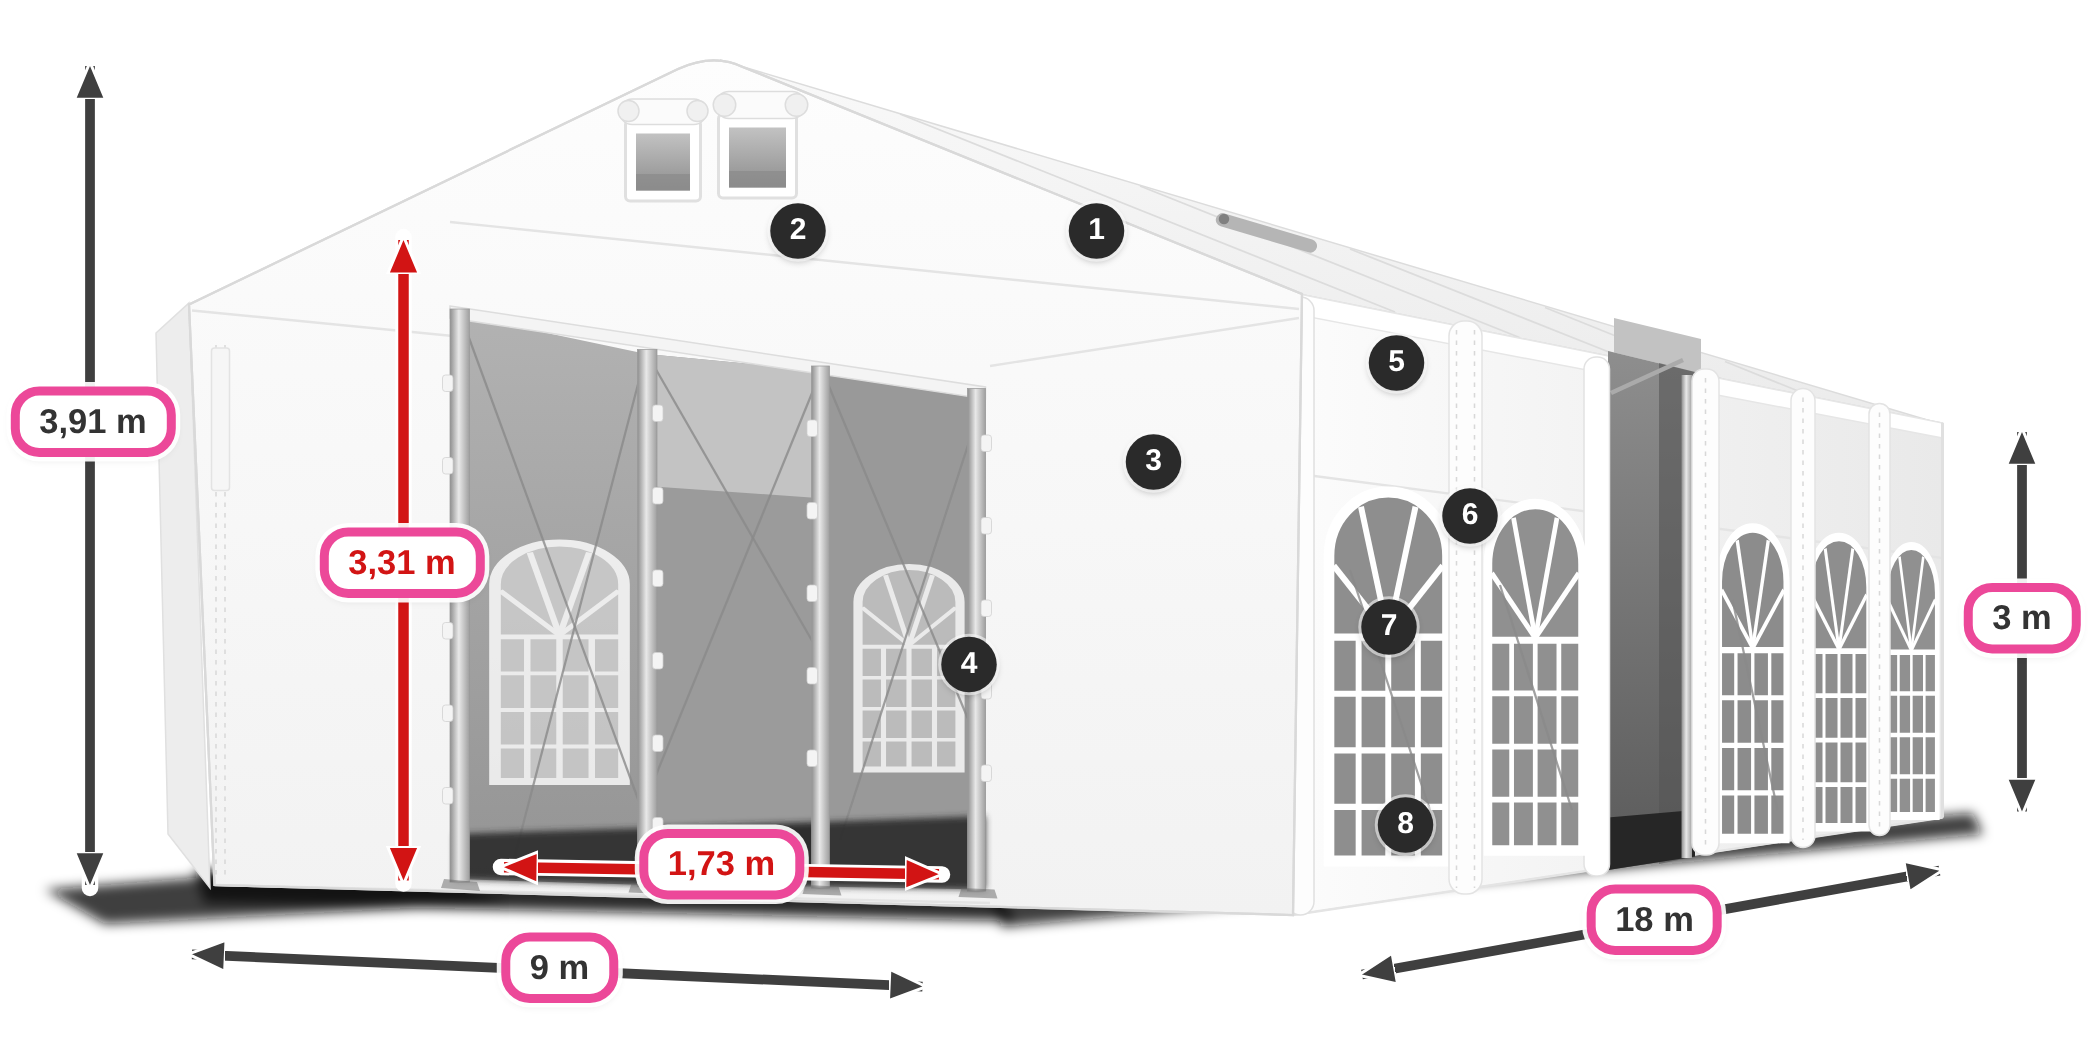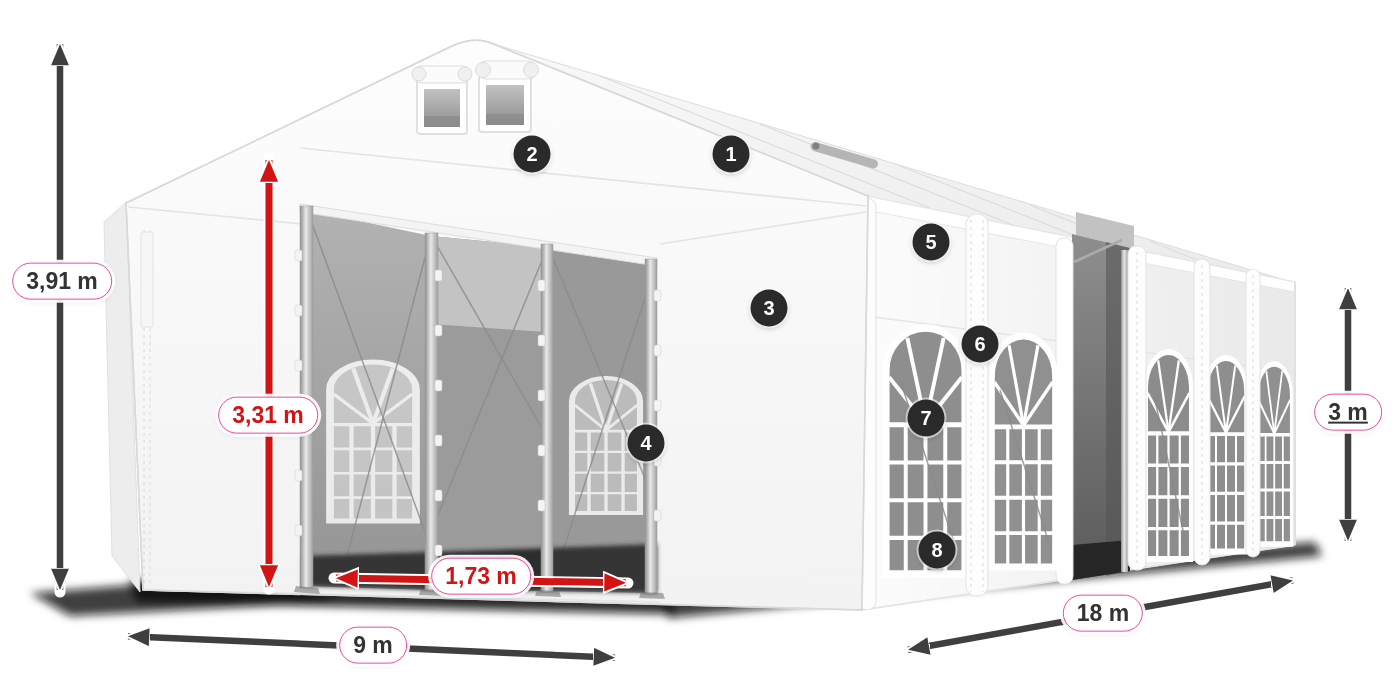--- a/index.html
+++ b/index.html
@@ -7,21 +7,21 @@
     position:relative; width:1400px; height:700px;
     background:var(--background,#ffffff);
     font-family:"Liberation Sans", sans-serif;
     overflow:hidden;
   }
   svg.scene { position:absolute; left:0; top:0; }
 
   
   .pill {
     position:absolute; transform:translate(-50%,-50%);
-    background:#ffffff; border:1px solid #ec4899; border-radius:19px;
+    background:#ffffff; border:6px solid #ec4899; border-radius:19px;
     padding:3px 13px; font-weight:bold; font-size:23px; line-height:1.25;
     color:var(--label-text,#333333); white-space:nowrap;
     box-shadow:0 0 0 3px rgba(255,255,255,.92), 0 2px 6px rgba(0,0,0,.10);
   }
   .pill.red { color:var(--accent-red,#d21414); }
 
   
   .badge {
     position:absolute; transform:translate(-50%,-50%);
     width:37px; height:37px; border-radius:50%;
@@ -286,25 +286,25 @@
     <line class="halo" x1="906" y1="650" x2="1295" y2="580"></line>
     <line class="shaft-dark" x1="908" y1="649.7" x2="1293" y2="580.4" marker-start="url(#mD)" marker-end="url(#mD)"></line>
   </g>
   <g>
     <line class="halo" x1="1348" y1="286" x2="1348" y2="543"></line>
     <line class="shaft-dark" x1="1348" y1="288" x2="1348" y2="541" marker-start="url(#mD)" marker-end="url(#mD)"></line>
   </g>
 </svg>
 
 <div class="pill" style="left:62px; top:281px;">3,91 m</div>
-<div class="pill red" style="left:268px; top:375px;margin-top:40px;">3,31 m</div>
+<div class="pill red" style="left:268px; top:375px;">3,31 m</div>
 <div class="pill red" style="left:481px; top:576px;">1,73 m</div>
 <div class="pill" style="left:373px; top:645px;">9 m</div>
 <div class="pill" style="left:1103px; top:613px;">18 m</div>
-<div class="pill" style="left:1348px; top:412px;text-decoration:underline;">3 m</div>
+<div class="pill" style="left:1348px; top:412px;">3 m</div>
 
 <div class="badge" style="left:731px; top:154px;">1</div>
 <div class="badge" style="left:532px; top:154px;">2</div>
 <div class="badge" style="left:769px; top:308px;">3</div>
 <div class="badge" style="left:646px; top:443px;">4</div>
 <div class="badge" style="left:931px; top:242px;">5</div>
 <div class="badge" style="left:980px; top:344px;">6</div>
 <div class="badge" style="left:926px; top:418px;">7</div>
 <div class="badge" style="left:937px; top:550px;">8</div>
 

